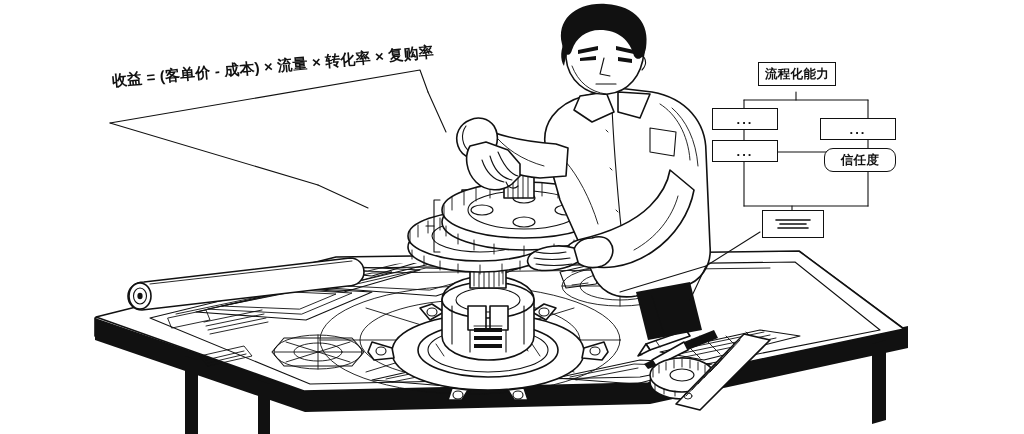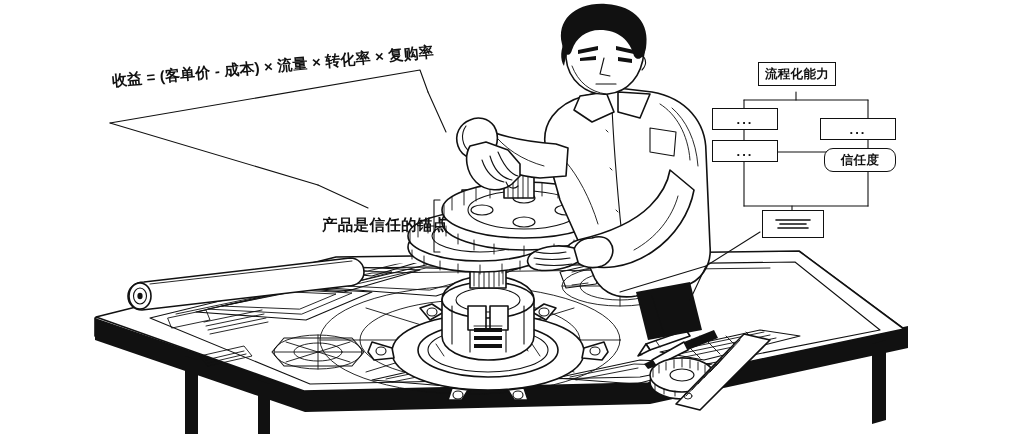--- a/index.html
+++ b/index.html
@@ -417,21 +417,20 @@
       <path class="sT" d="M764 152 L846 152"></path>
       <path class="sT" d="M744 162 L744 206"></path>
       <path class="sT" d="M868 170 L868 206"></path>
       <path class="sT" d="M744 206 L868 206"></path>
       <path class="sT" d="M792 206 L792 212"></path>
     </g>
   </svg>
 
   <div class="lbl" id="formula-label">收益 = (客单价 - 成本) × 流量 × 转化率 × 复购率</div>
 
-  <div class="lbl" id="anchor-label">产品是信任的锚点</div>
 
   <div class="fcbox" style="left:758px;top:62px;width:78px;height:24px;">流程化能力</div>
 
   <div class="fcbox dots" style="left:712px;top:108px;width:66px;height:22px;">...</div>
 
   <div class="fcbox dots" style="left:712px;top:140px;width:66px;height:22px;">...</div>
 
   <div class="fcbox dots" style="left:820px;top:118px;width:76px;height:22px;">...</div>
 
   <div class="fcbox" style="left:824px;top:148px;width:72px;height:24px;border-radius:9px;">信任度</div>

